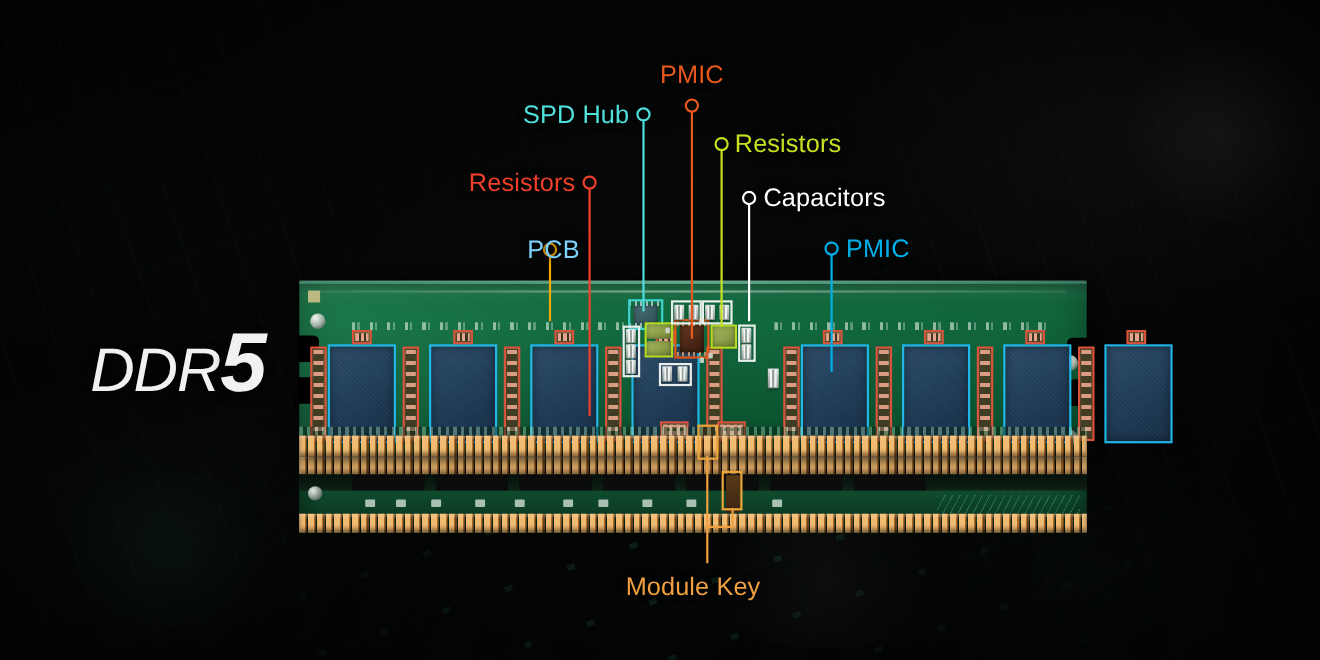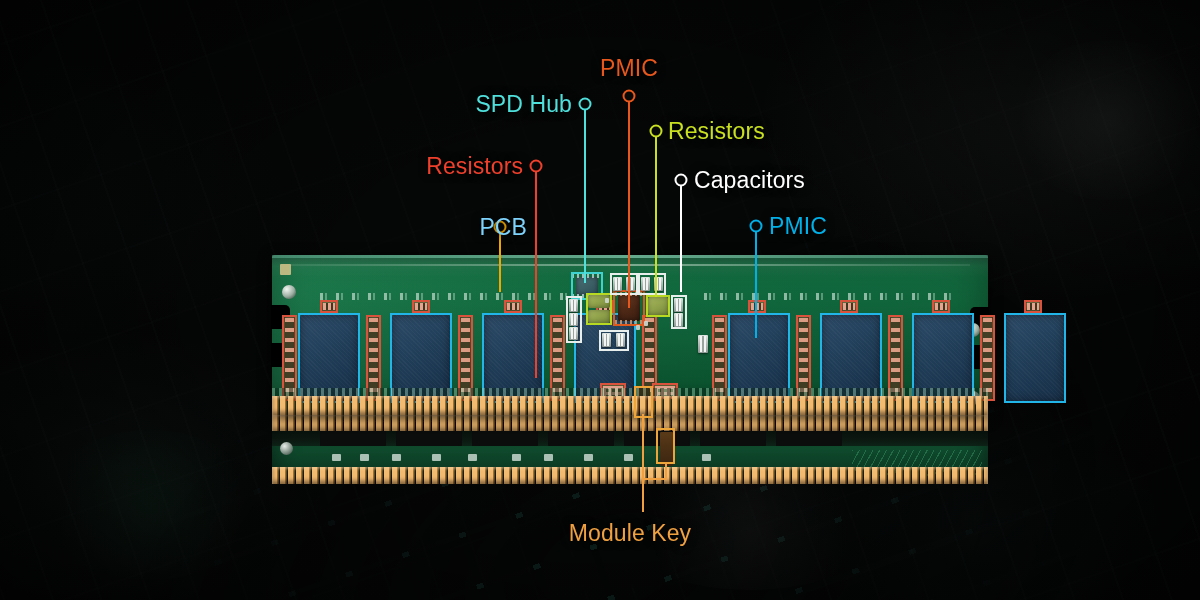--- a/index.html
+++ b/index.html
@@ -316,20 +316,23 @@
 
     <div class="smd" style="left:333px;top:43px;width:4px;height:5px;"></div>
     <div class="smd" style="left:372px;top:66px;width:4px;height:5px;"></div>
     <div class="smd" style="left:364px;top:70px;width:4px;height:5px;"></div>
 
     <div class="keyslot" style="left:365px;top:133px;width:13px;height:26px;"></div>
     <div class="pin-shadow"></div>
     <div class="pins"></div>
   </div>
 
+  <div class="wordmark" id="wm-ddr5">
+    <span class="w-pre">DDR</span><span class="w-num">5</span>
+  </div>
 
   <div id="callouts">
 
     <div class="leader" style="left:500px;top:227px;height:65px;background:#f0a800;"></div>
     <div class="dot" style="left:500px;top:227px;color:#f0a800;"></div>
     <div class="lbl r" style="left:487px;top:227px;color:#7dd3fc;margin-left:40px;">PCB</div>
 
     <div class="leader" style="left:536px;top:166px;height:212px;background:#f0402c;"></div>
     <div class="dot" style="left:536px;top:166px;color:#f0402c;"></div>
     <div class="lbl r" style="left:523px;top:166px;color:#f0402c;">Resistors</div>

